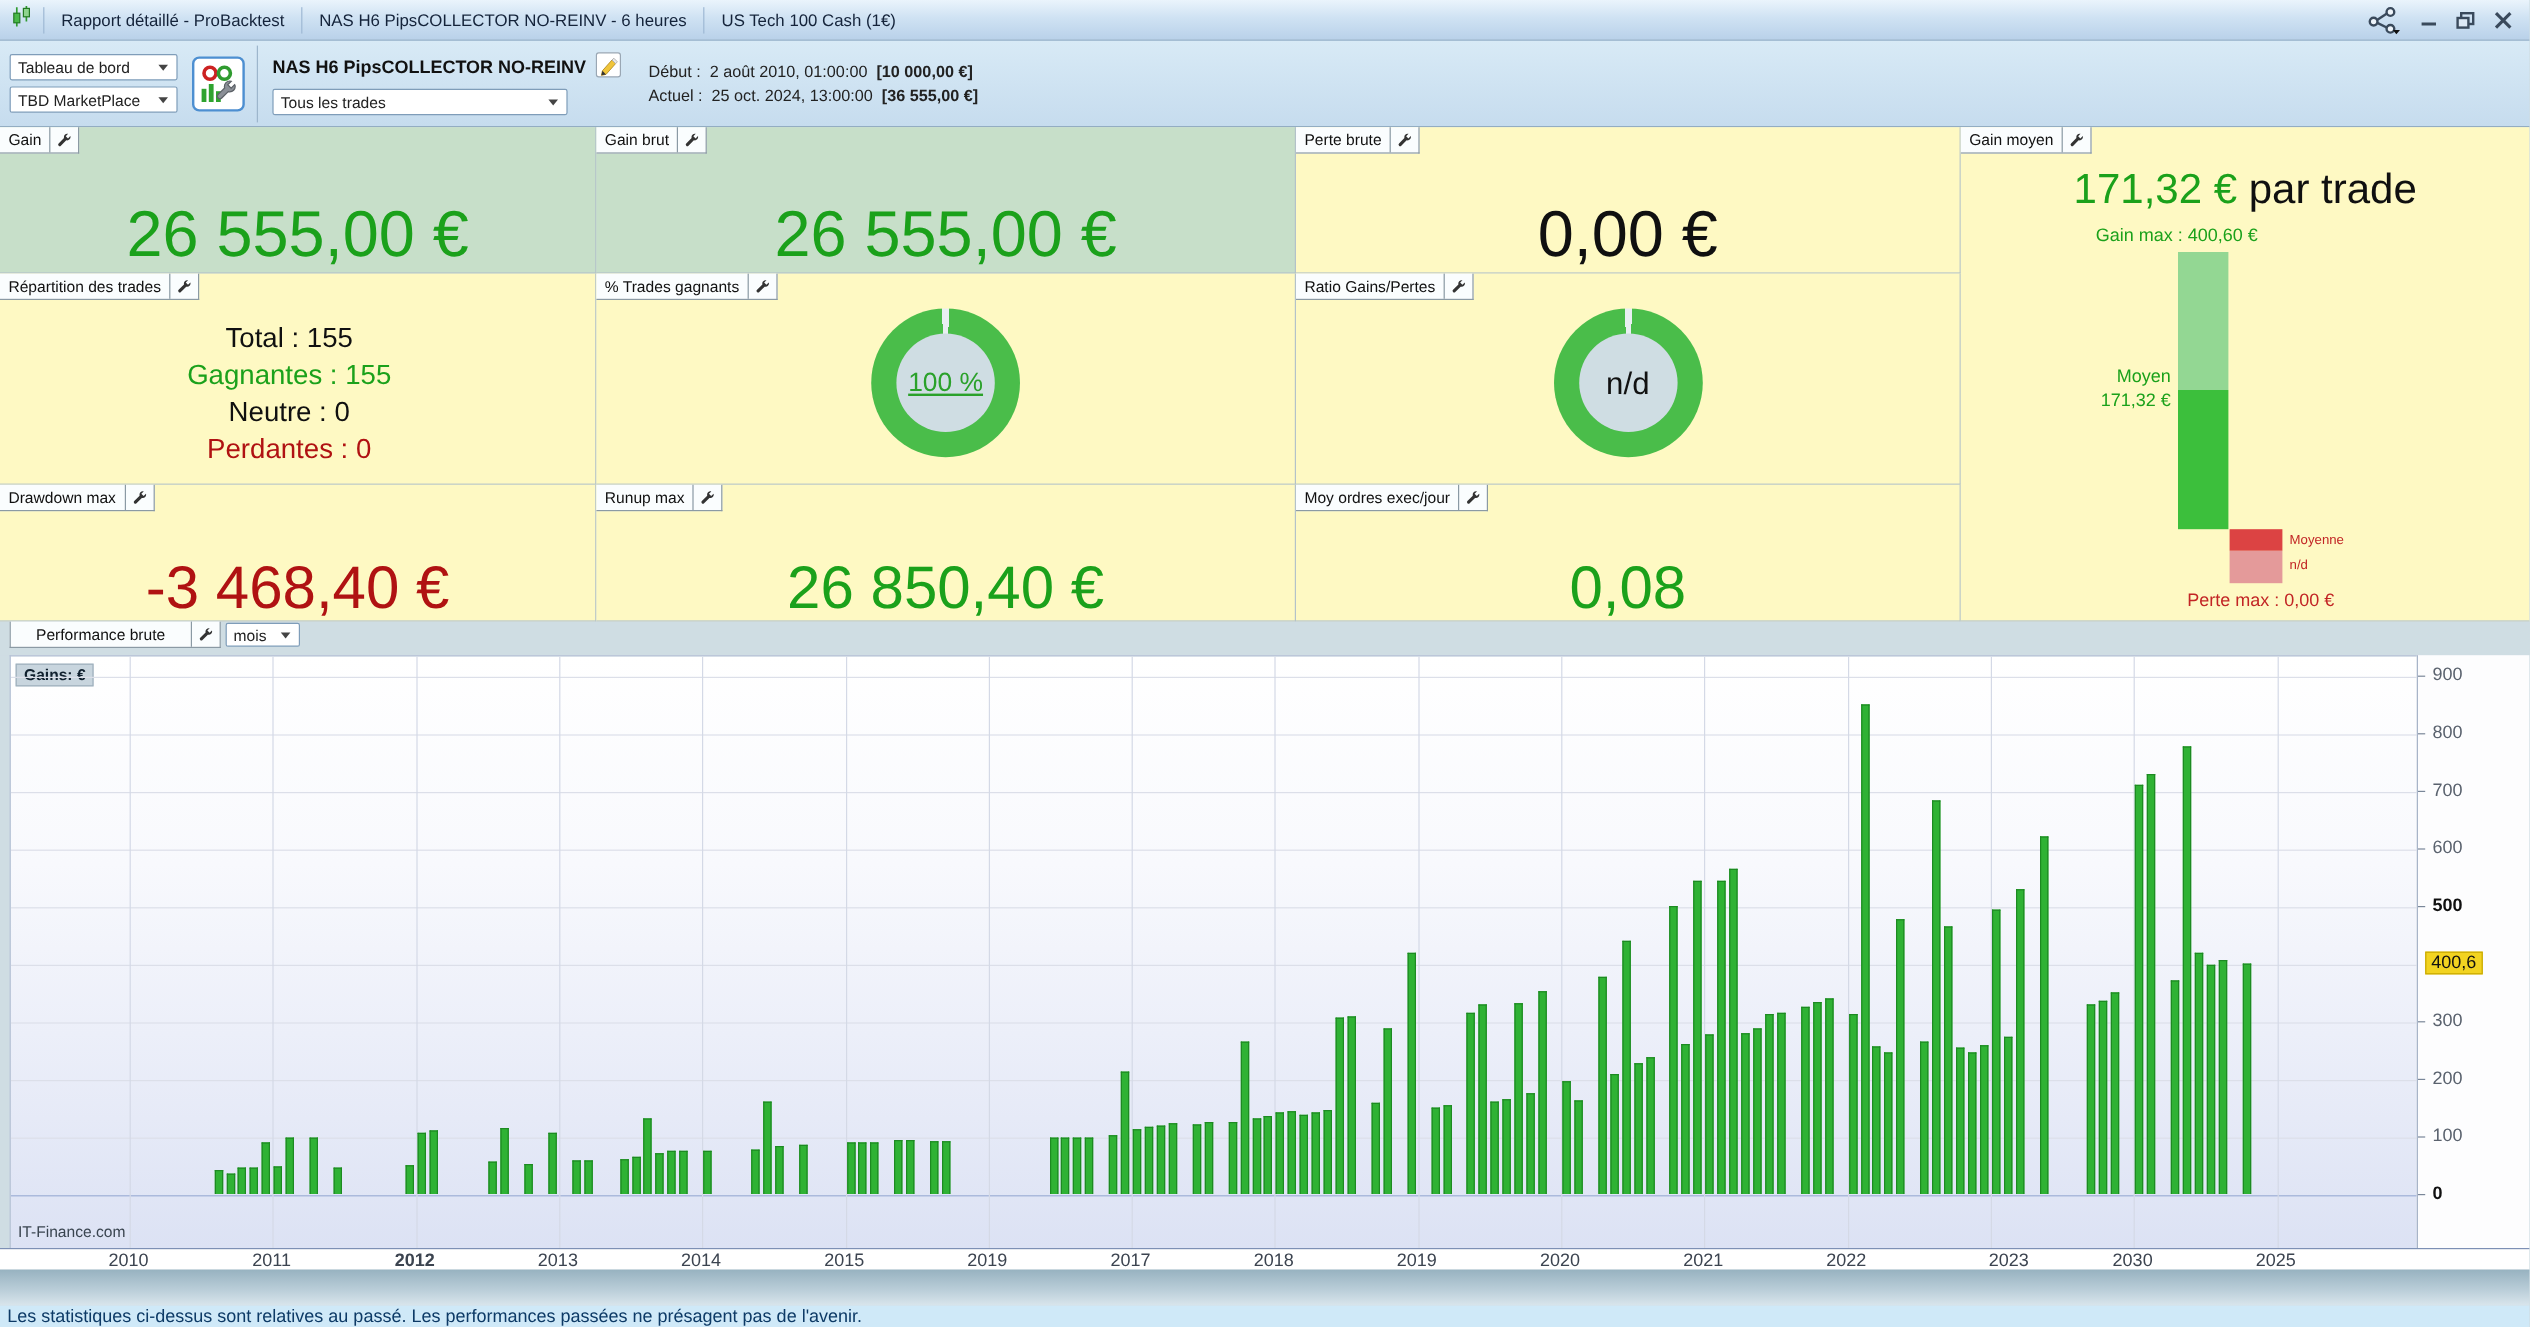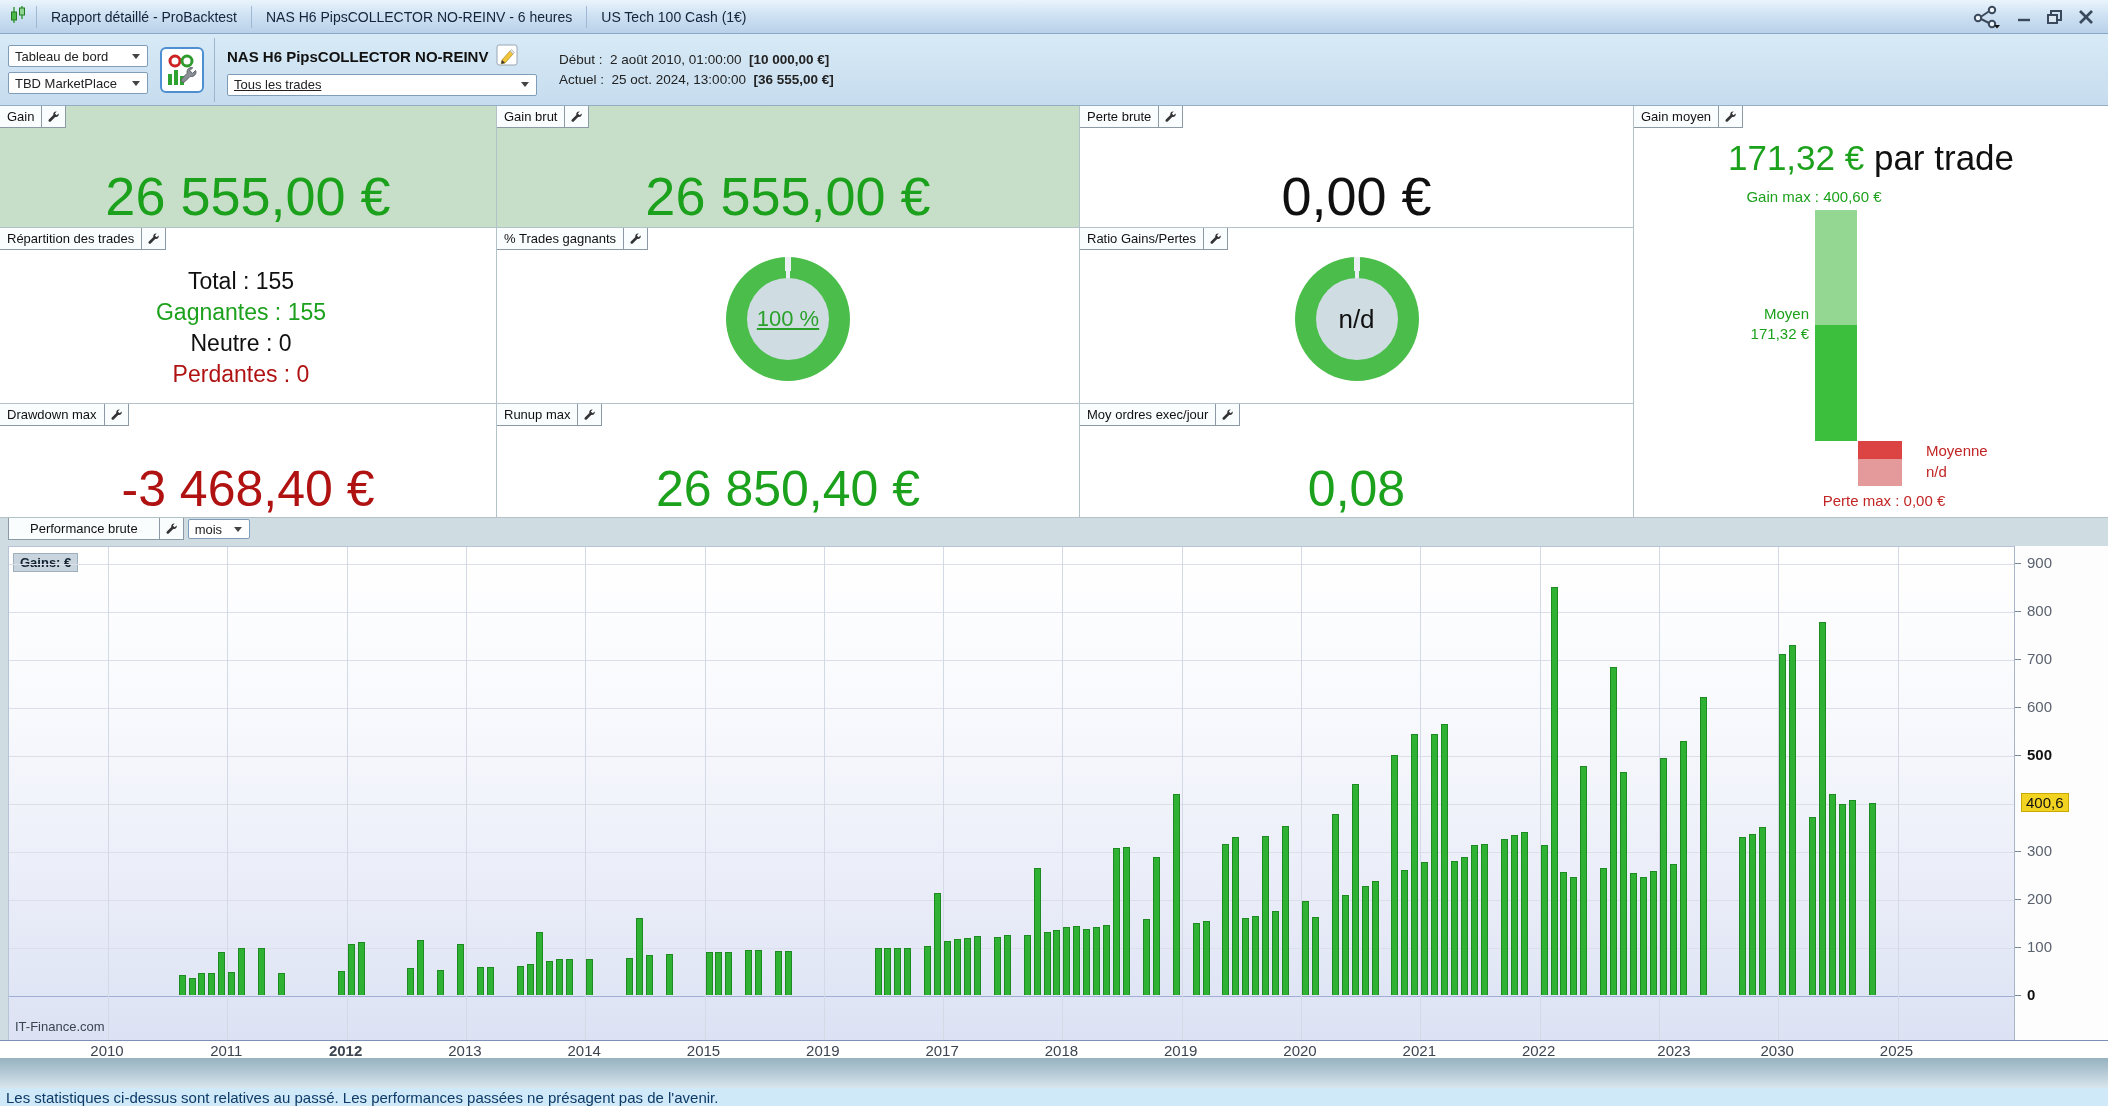--- a/index.html
+++ b/index.html
@@ -23,36 +23,36 @@
   .toolbar { position:absolute; left:0; top:34px; width:2108px; height:72px;
     background:linear-gradient(180deg,#d8eaf6,#c6dcee); border-bottom:1px solid #93adc2;
     display:flex; align-items:center; }
   .tb-selects { display:flex; flex-direction:column; gap:5px; margin-left:8px; }
   .fake-select { background:#ffffff; border:1px solid #7f9db9; border-radius:2px;
     height:22px; display:flex; align-items:center; font-size:13px; color:#222;
     padding:0 6px; white-space:nowrap; }
   .fake-select .caret { margin-left:auto; width:0; height:0; border-left:4px solid transparent;
     border-right:4px solid transparent; border-top:5px solid #444; margin-right:1px; }
   .fake-select.w140 { width:140px; }
-  .fake-select.w310 { width:310px;text-decoration:underline; }
+  .fake-select.w310 { width:246px; }
   .fake-select.w62 { width:62px; height:20px; }
   .tb-iconbtn { width:44px; height:46px; margin:0 10px 0 12px; background:#fff;
     border:2px solid #4d8fd1; border-radius:6px; display:flex; align-items:center;
     justify-content:center; }
   .tb-divider { width:1px; height:64px; background:#9db6cc; margin-right:12px; }
   .tb-strategy { display:flex; flex-direction:column; gap:4px; }
   .strategy-row { display:flex; align-items:center; gap:8px; }
   .strategy-name { font-size:15px; font-weight:bold; color:#111; white-space:nowrap; }
   .tb-dates { margin-left:22px; font-size:13.5px; color:#222; line-height:20px; white-space:nowrap; }
   .tb-dates b { font-weight:bold; }
   .dates-label { display:inline-block; }
 
   
   .stats { position:absolute; left:0; top:106px; width:2108px; height:412px; background:#cfdde3; }
-  .panel { position:absolute; background:#ffffff; border-right:1px solid #b3c2c9; border-bottom:1px solid #b3c2c9; }
+  .panel { position:absolute; background:#fef9c3; border-right:1px solid #b3c2c9; border-bottom:1px solid #b3c2c9; }
   .panel.green { background:#c7dfc9; }
   .chip { position:absolute; top:0; left:0; display:flex; align-items:stretch;
     background:#fafdfe; border:1px solid #8b9aa4; border-top:none; border-left:none; z-index:3; }
   .chip .chip-text { font-size:13px; color:#111; padding:3px 7px; white-space:nowrap; }
   .chip .chip-wrench { border-left:1px solid #8b9aa4; display:flex; align-items:center; padding:0 5px; }
   .bigval { position:absolute; left:0; right:0; top:50%; transform:translateY(-44%);
     text-align:center; font-size:54px; letter-spacing:0px; white-space:nowrap;margin-top:25px; }
   .bigval.mid { font-size:50px; }
   .green-txt { color:#1ba11b; }
   .red-txt { color:#b01212; }
@@ -68,21 +68,21 @@
 
   
   .gm-headline { position:absolute; left:0; right:0; top:32px; text-align:center; font-size:35px; white-space:nowrap; }
   .gm-gainmax { position:absolute; left:0; width:360px; top:82px; text-align:center; font-size:15px; color:#1ba11b; }
   .gm-bar-light { position:absolute; left:181px; top:104px; width:42px; height:115px; background:#93d793; }
   .gm-bar-green { position:absolute; left:181px; top:219px; width:42px; height:116px; background:#3cbf3c; }
   .gm-moyen { position:absolute; left:20px; width:155px; top:198px; text-align:right;
     font-size:15px; color:#1ba11b; line-height:20px; }
   .gm-bar-red-dark { position:absolute; left:224px; top:335px; width:44px; height:18px; background:#dc4343; }
   .gm-bar-red-light { position:absolute; left:224px; top:353px; width:44px; height:27px; background:#e49a9a; }
-  .gm-moyenne { position:absolute; left:292px; top:334px; font-size:15px; color:#c22525; line-height:21px; }
+  .gm-moyenne { position:absolute; left:274px; top:334px; font-size:11px; color:#c22525; line-height:21px; }
   .gm-pertemax { position:absolute; left:90px; width:320px; top:386px; text-align:center; font-size:15px; color:#c22525; }
 
   
   .chart-header { position:absolute; left:0; top:518px; width:2108px; height:28px;
     background:#cfdde3; display:flex; align-items:flex-start; }
   .chart-header .chip2 { display:flex; align-items:stretch; background:#fafdfe;
     border:1px solid #8b9aa4; border-top:none; margin-left:8px; }
   .chip2 .chip-text { font-size:13px; color:#111; padding:3px 21px; white-space:nowrap; }
   .chip2 .chip-wrench { border-left:1px solid #8b9aa4; display:flex; align-items:center; padding:0 5px; }
   .chart-header .fake-select { margin-left:4px; margin-top:1px; }

